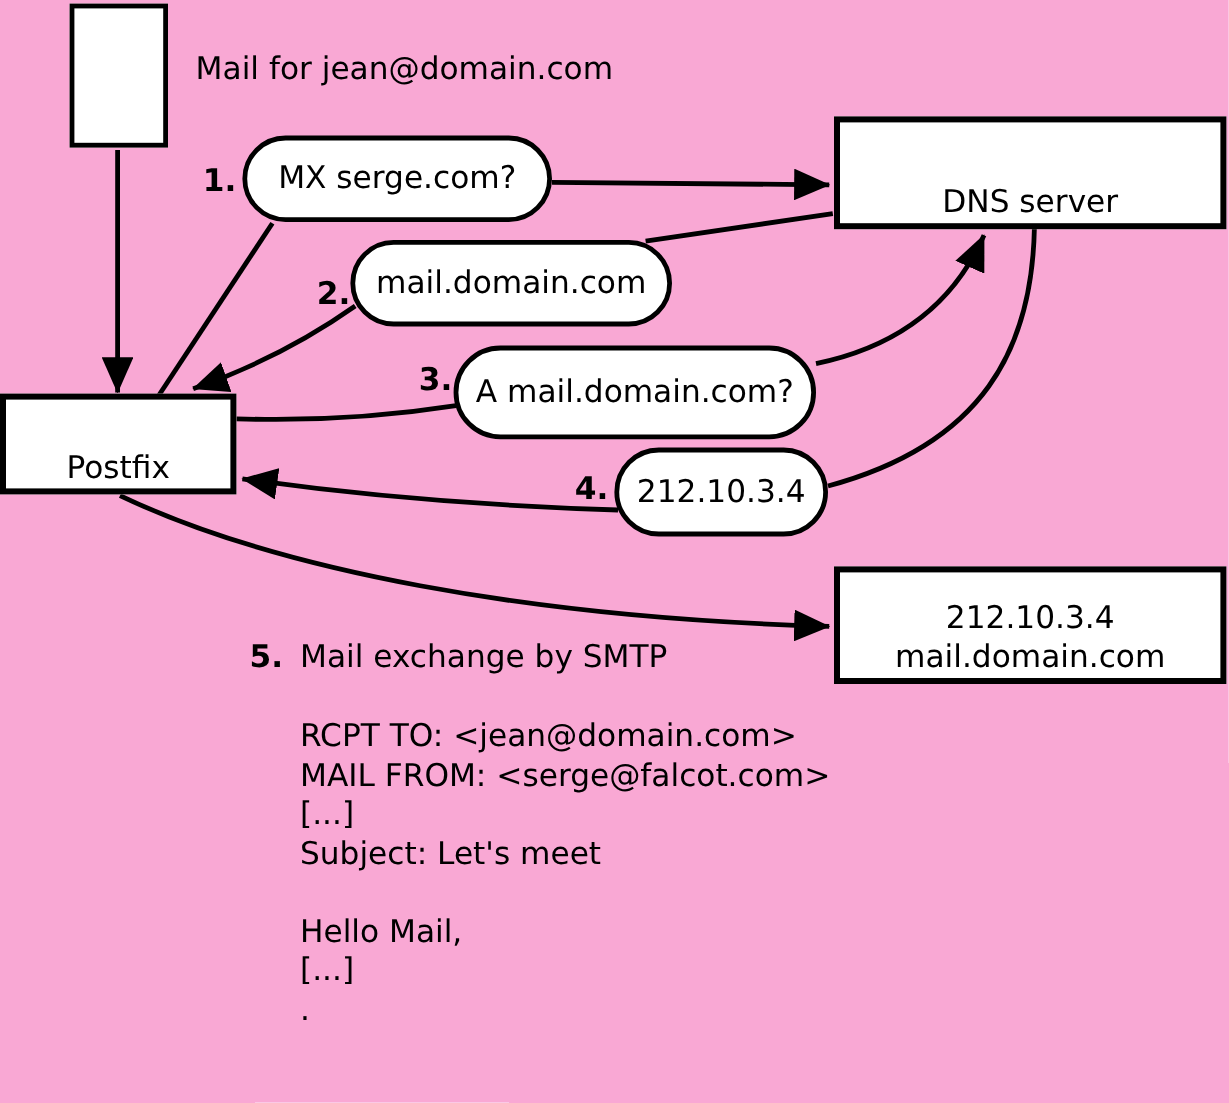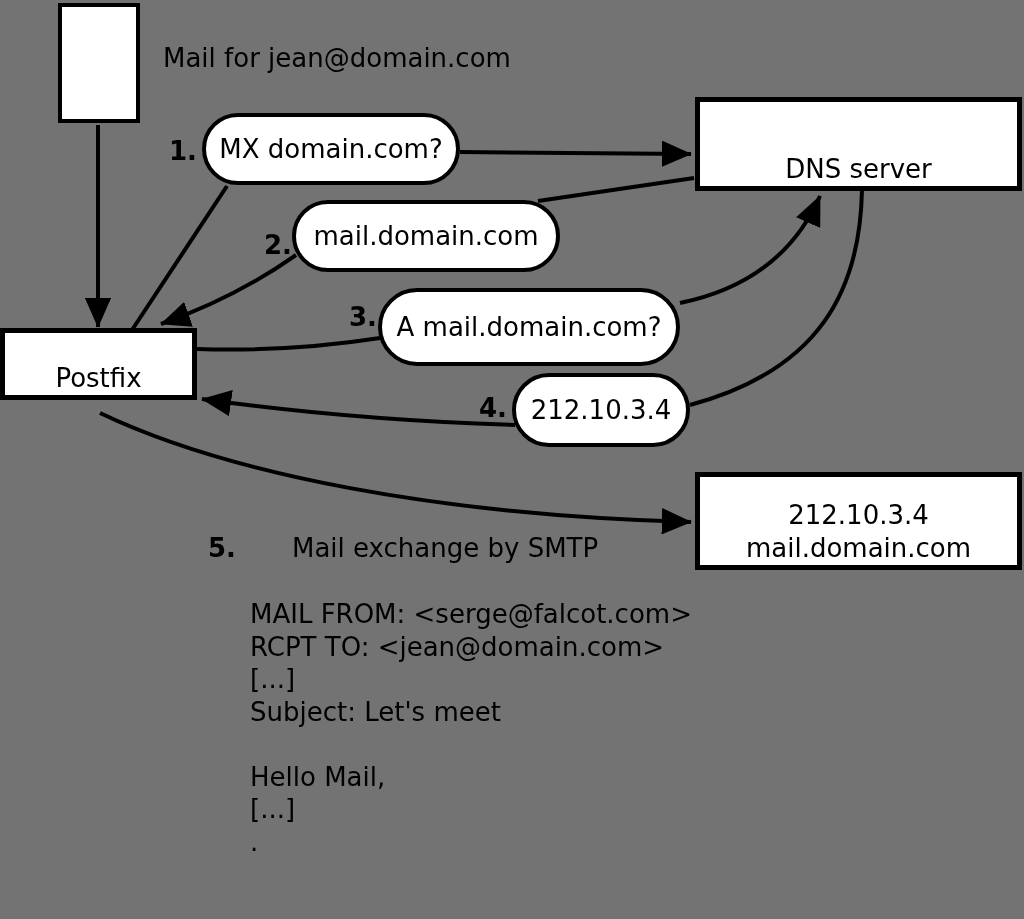--- a/index.html
+++ b/index.html
@@ -1,20 +1,20 @@
 <!DOCTYPE html>
 <html><head>
 <meta charset="utf-8">
 <style>
   html, body { margin: 0; padding: 0; background: #ffffff; }
   .canvas {
     position: relative;
     width: 1024px;
     height: 919px;
-    background: #737373;
+    background: #f9a8d4;
     font-family: "DejaVu Sans", "Liberation Sans", sans-serif;
     color: #000000;
     overflow: hidden;
   }
   svg.connectors {
     position: absolute;
     left: 0; top: 0;
     width: 1024px; height: 919px;
   }
   svg.connectors path.conn {
@@ -102,55 +102,55 @@
   </svg>
 
   <div class="mailbox" style="left:58px; top:3px; width:82px; height:120px;"></div>
 
   <div class="caption" style="left:163px; top:42px;">Mail for jean@domain.com</div>
 
   <div class="rectbox" style="left:695px; top:97px; width:327px; height:94px;">
     <span>DNS server</span>
   </div>
 
-  <div class="rectbox" style="left:0px; top:328px; width:197px; height:72px;">
+  <div class="rectbox" style="left:0px; top:328px; width:197px; height:84px;">
     <span>Postfix</span>
   </div>
 
   <div class="rectbox" style="left:695px; top:472px; width:327px; height:98px;">
     <span>212.10.3.4</span>
     <span>mail.domain.com</span>
   </div>
 
   <div class="num" style="left:169px; top:135px;">1.</div>
   <div class="pill" style="left:202px; top:113px; width:258px; height:72px;">
-    <span>MX domain.com?</span>
+    <span>MX serge.com?</span>
   </div>
 
   <div class="num" style="left:264px; top:229px;">2.</div>
   <div class="pill" style="left:292px; top:200px; width:268px; height:72px;">
     <span>mail.domain.com</span>
   </div>
 
   <div class="num" style="left:349px; top:301px;">3.</div>
   <div class="pill" style="left:378px; top:288px; width:302px; height:78px;">
     <span>A mail.domain.com?</span>
   </div>
 
   <div class="num" style="left:479px; top:392px;">4.</div>
   <div class="pill" style="left:512px; top:373px; width:178px; height:74px;">
     <span>212.10.3.4</span>
   </div>
 
   <div class="num" style="left:208px; top:532px;">5.</div>
-  <div class="caption" style="left:250px; top:532px;margin-left:42px;">Mail exchange by SMTP</div>
+  <div class="caption" style="left:250px; top:532px;">Mail exchange by SMTP</div>
 
   <div class="smtp">
+    <div class="line">RCPT TO: &lt;jean@domain.com&gt;</div>
     <div class="line">MAIL FROM: &lt;serge@falcot.com&gt;</div>
-    <div class="line">RCPT TO: &lt;jean@domain.com&gt;</div>
     <div class="line">[...]</div>
     <div class="line">Subject: Let's meet</div>
     <div class="line"></div>
     <div class="line">Hello Mail,</div>
     <div class="line">[...]</div>
     <div class="line">.</div>
   </div>
 
 </div>
 

